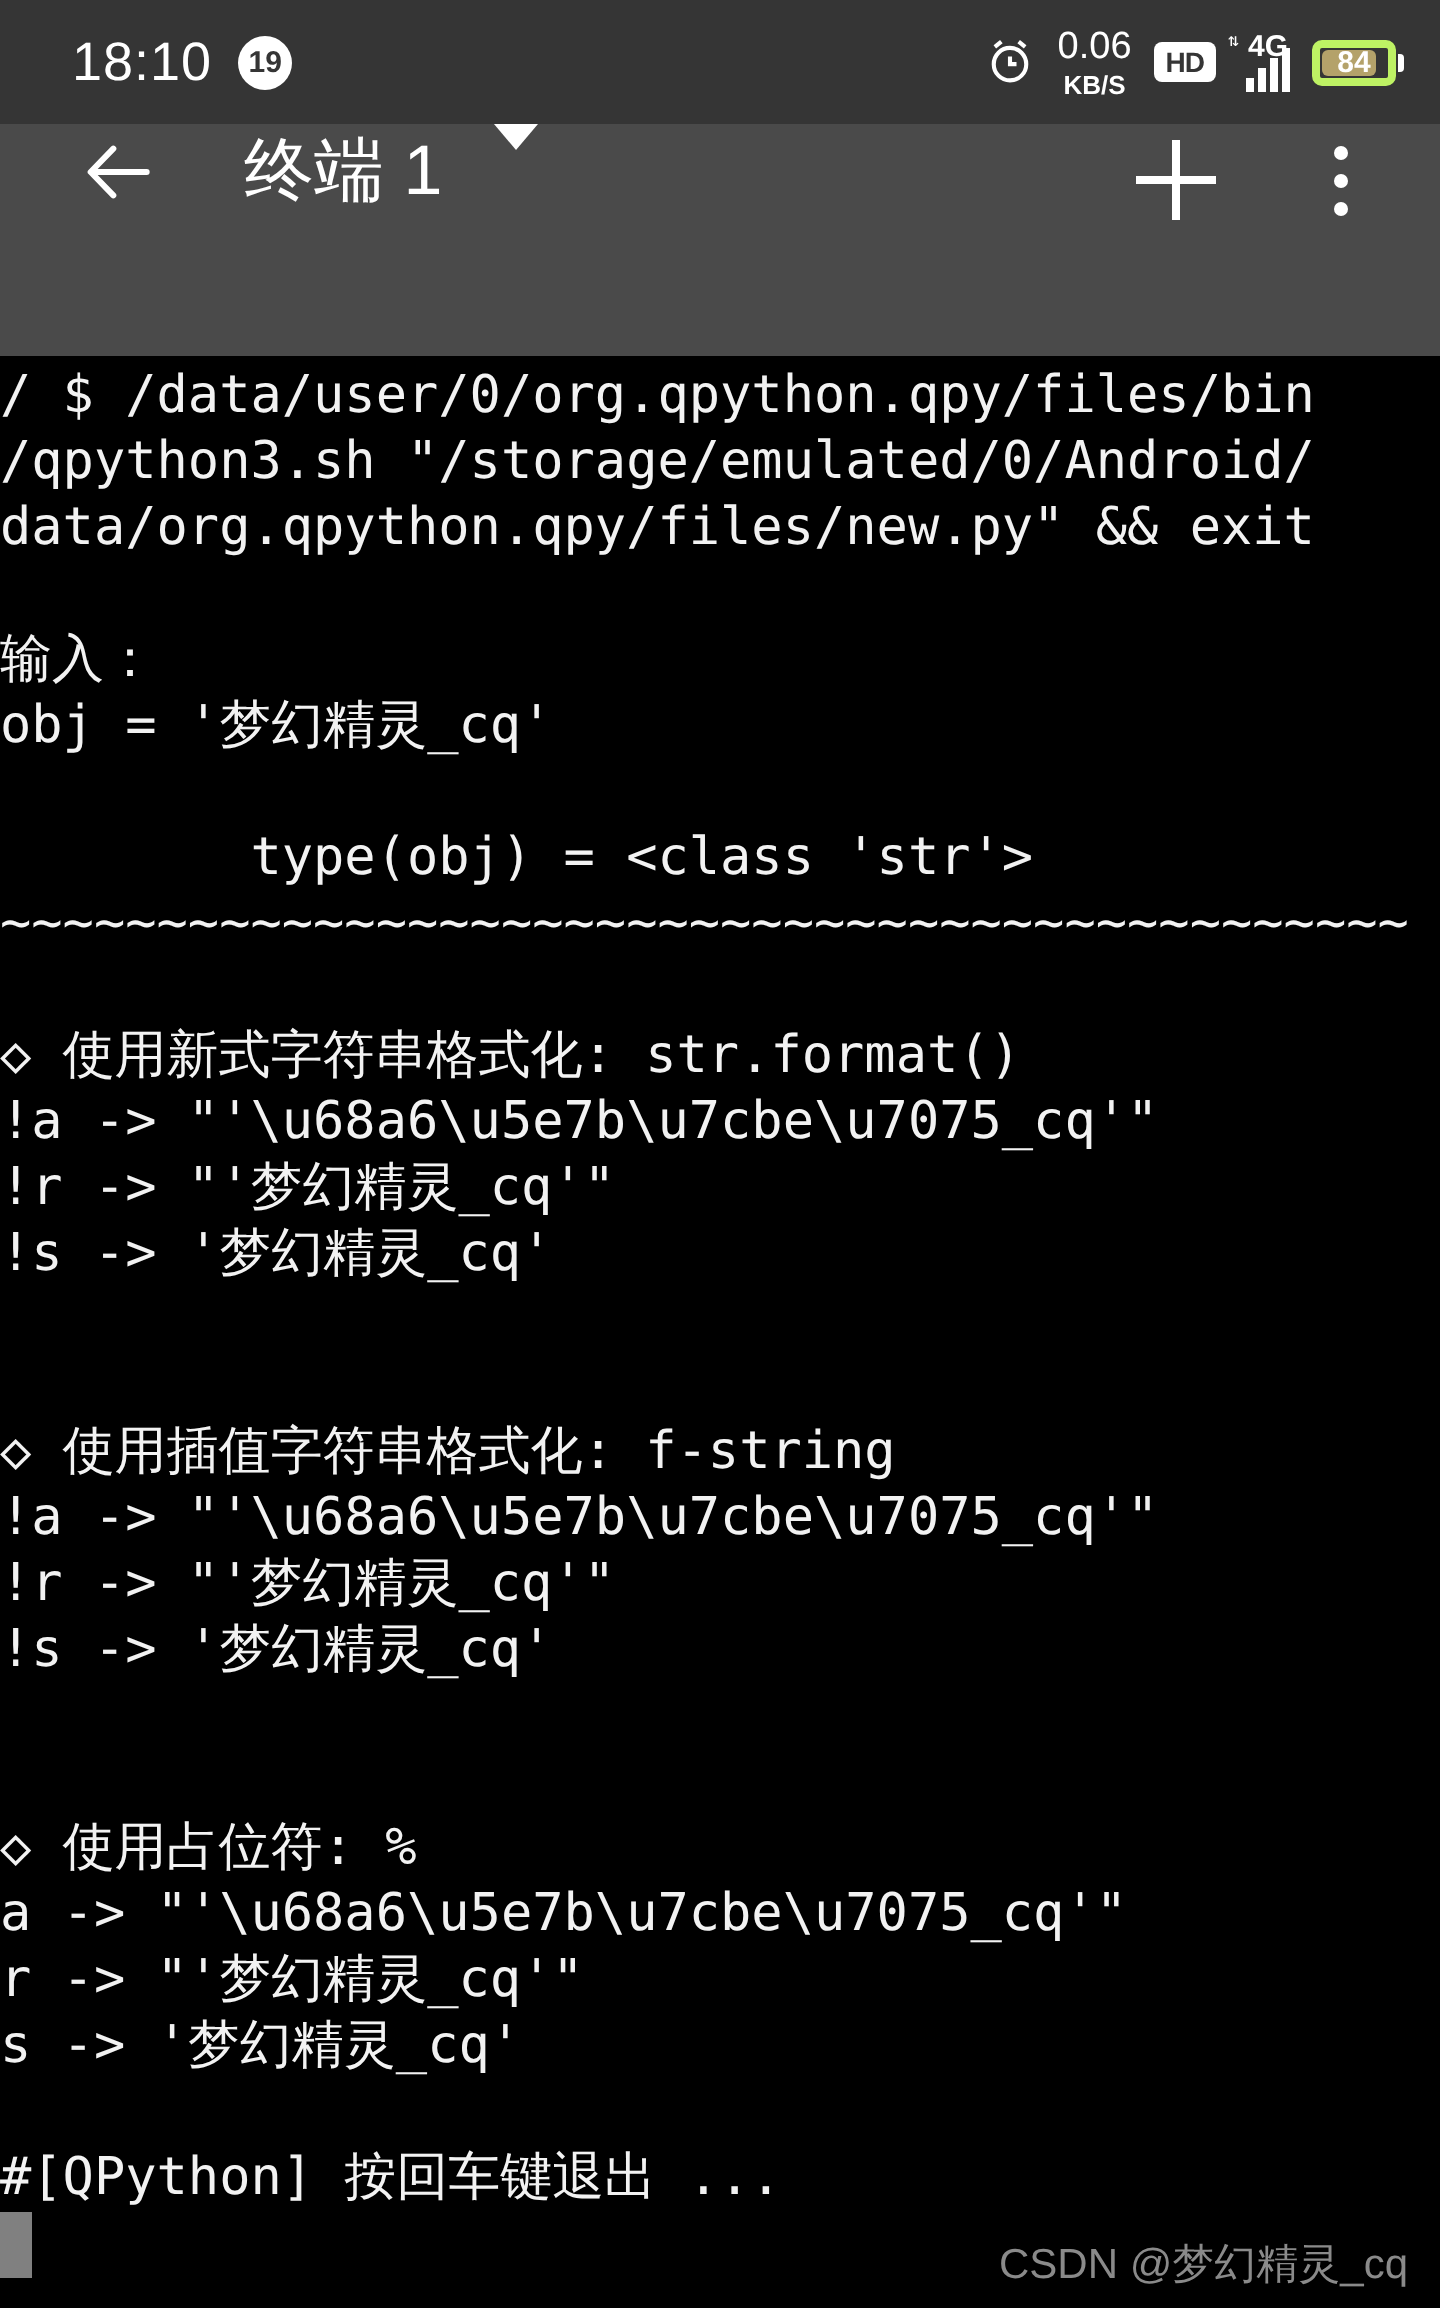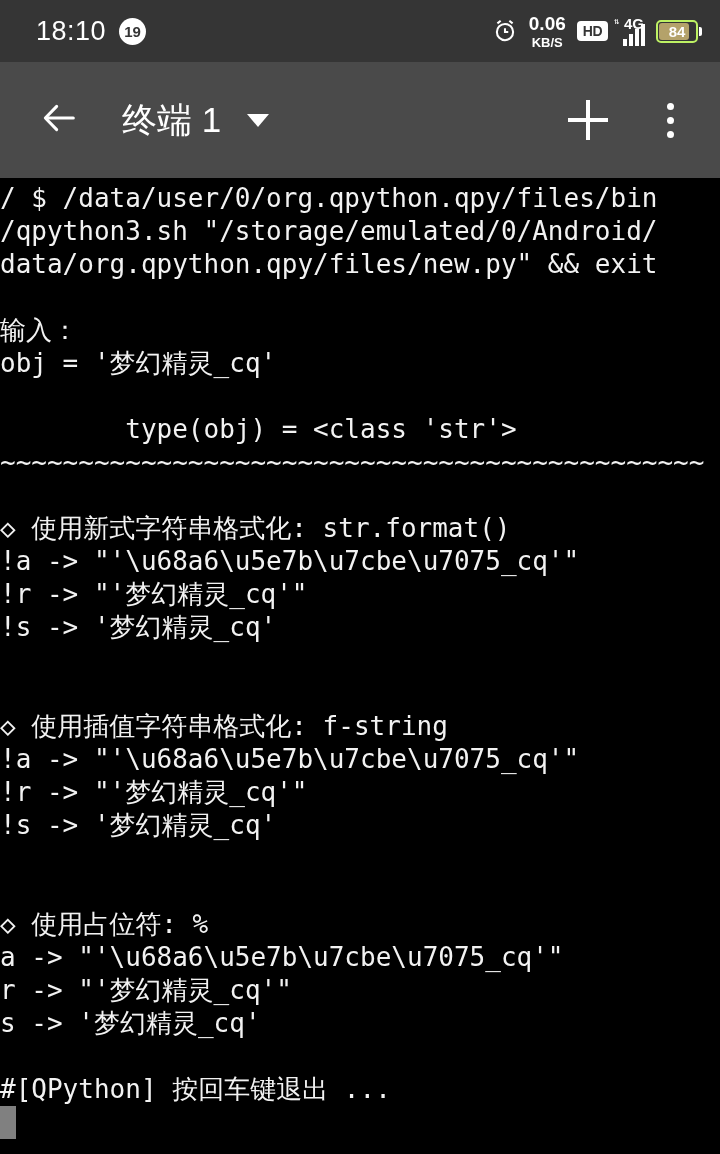--- a/index.html
+++ b/index.html
@@ -63,21 +63,21 @@
   }
 
   .alarm-icon svg { display: block; }
 
   .netspeed {
     font-family: "Liberation Sans", sans-serif;
     line-height: 1;
     text-align: center;
     color: #fff;
   }
-  .netspeed .n1 { font-size: 19px; font-weight: bold; display: block; }
+  .netspeed .n1 { font-size: 19px; font-weight: normal; display: block; }
   .netspeed .n2 { font-size: 13px; font-weight: bold; display: block; margin-top: 3px; }
 
   .hd-badge {
     background: #ffffff;
     color: #353535;
     font-family: "Liberation Sans", sans-serif;
     font-weight: bold;
     font-size: 14px;
     border-radius: 4px;
     padding: 3px 6px;
@@ -117,21 +117,21 @@
   .bars i:nth-child(3) { height: 17px; }
   .bars i:nth-child(4) { height: 22px; }
 
   .battery {
     display: flex;
     align-items: center;
   }
   .battery-body {
     width: 42px;
     height: 23px;
-    border: 2px solid #bef264;
+    border: 4px solid #bef264;
     border-radius: 5px;
     position: relative;
     display: flex;
     align-items: center;
     justify-content: center;
     overflow: hidden;
   }
   .battery-fill {
     position: absolute;
     left: 1px; top: 1px; bottom: 1px;
@@ -153,21 +153,21 @@
     background: #ffffff;
     border-radius: 0 2px 2px 0;
     margin-left: 1px;
   }
 
   
   #app-bar {
     height: 116px;
     background: #4a4a4a;
     display: flex;
-    align-items: center;
+    align-items: flex-start;
     padding: 0 22px 0 34px;
     color: #fff;
   }
 
   #back-button {
     width: 52px; height: 52px;
     display: flex; align-items: center; justify-content: center;
     cursor: pointer;
   }
 
@@ -330,13 +330,14 @@
   <div id="overflow-button">
     <span></span>
     <span></span>
     <span></span>
   </div>
 </div>
 
 <div id="terminal">
   <div id="terminal-output"><div class="tline">/ $ /data/user/0/org.qpython.qpy/files/bin</div><div class="tline">/qpython3.sh "/storage/emulated/0/Android/</div><div class="tline">data/org.qpython.qpy/files/new.py" &amp;&amp; exit</div><div class="tline"></div><div class="tline">输入：</div><div class="tline">obj = '梦幻精灵_cq'</div><div class="tline"></div><div class="tline">        type(obj) = &lt;class 'str'&gt;</div><div class="tline">~~~~~~~~~~~~~~~~~~~~~~~~~~~~~~~~~~~~~~~~~~~~~</div><div class="tline"></div><div class="tline">◇ 使用新式字符串格式化: str.format()</div><div class="tline">!a -&gt; "'\u68a6\u5e7b\u7cbe\u7075_cq'"</div><div class="tline">!r -&gt; "'梦幻精灵_cq'"</div><div class="tline">!s -&gt; '梦幻精灵_cq'</div><div class="tline"></div><div class="tline"></div><div class="tline">◇ 使用插值字符串格式化: f-string</div><div class="tline">!a -&gt; "'\u68a6\u5e7b\u7cbe\u7075_cq'"</div><div class="tline">!r -&gt; "'梦幻精灵_cq'"</div><div class="tline">!s -&gt; '梦幻精灵_cq'</div><div class="tline"></div><div class="tline"></div><div class="tline">◇ 使用占位符: %</div><div class="tline">a -&gt; "'\u68a6\u5e7b\u7cbe\u7075_cq'"</div><div class="tline">r -&gt; "'梦幻精灵_cq'"</div><div class="tline">s -&gt; '梦幻精灵_cq'</div><div class="tline"></div><div class="tline">#[QPython] 按回车键退出 ...</div></div>
   <div id="cursor-block" style="top: 928px; background: rgb(128, 128, 128);"></div>
+  <div id="watermark" style="color: rgb(138, 138, 138);">CSDN @梦幻精灵_cq</div>
 </div>
 
 </body></html>

